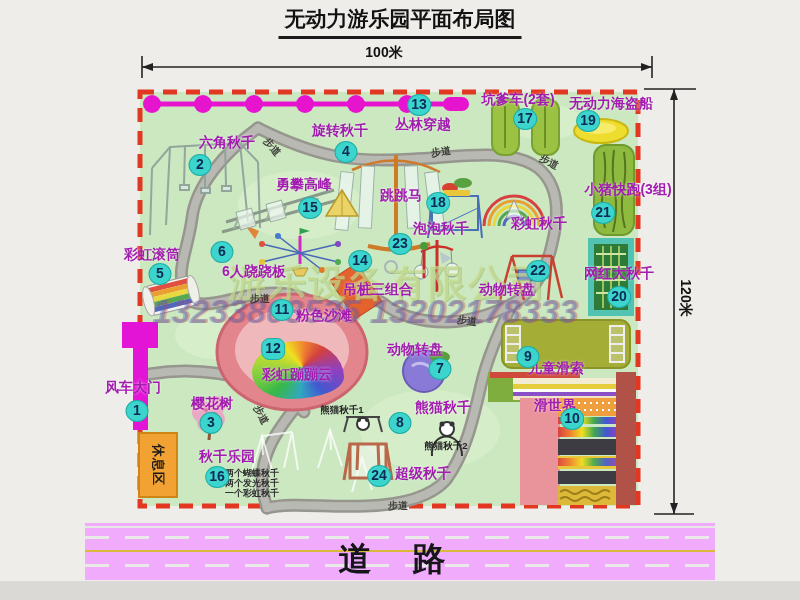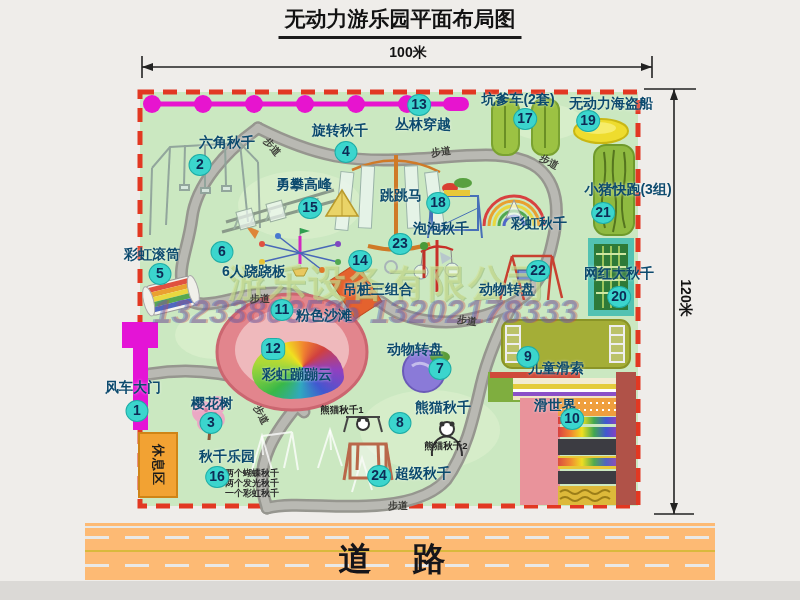--- a/index.html
+++ b/index.html
@@ -8,30 +8,30 @@
     background:#efedea;
     font-family:"Liberation Sans","DejaVu Sans",sans-serif;
   }
   svg { position:absolute; left:0; top:0; z-index:10; }
   .title {
     position:absolute; left:400px; top:22px; transform:translate(-50%,-50%);
     font-size:21px; font-weight:bold; color:#121212; white-space:nowrap;
     padding:0 6px 3px 6px; border-bottom:3px solid #1a1a1a; z-index:40;
   }
   .dim-w {
-    position:absolute; left:408px; top:53px; transform:translate(-50%,-50%);
+    position:absolute; left:384px; top:53px; transform:translate(-50%,-50%);
     font-size:14px; font-weight:bold; color:#111; z-index:40; white-space:nowrap;
   }
   .dim-h {
     position:absolute; left:685px; top:298px; transform:translate(-50%,-50%) rotate(90deg);
     font-size:14px; font-weight:bold; color:#111; z-index:40; white-space:nowrap;
   }
   .map-label {
     position:absolute; transform:translate(-50%,-50%);
-    font-size:14px; font-weight:bold; color:#0c4a6e; white-space:nowrap;
+    font-size:14px; font-weight:bold; color:#a21caf; white-space:nowrap;
     text-shadow:0 0 3px rgba(255,255,255,.65); z-index:30;
   }
   .badge {
     position:absolute; transform:translate(-50%,-50%);
     min-width:23px; height:22px; padding:0 3px; box-sizing:border-box;
     border-radius:50%; background:#3bd5cd; border:1.5px solid #1fada6;
     color:#0d2b55; font-size:14px; font-weight:bold; line-height:19px;
     text-align:center; z-index:31; white-space:nowrap;
   }
   .path-label {
@@ -67,21 +67,21 @@
     letter-spacing:2px; color:rgba(208,226,150,.58); z-index:26; white-space:nowrap;
     text-shadow:1px 1px 0 rgba(130,165,85,.4);
   }
   .wm-phone {
     position:absolute; left:152px; top:292px; font-size:34px; font-weight:bold;
     font-style:italic; color:rgba(82,102,188,.42); z-index:26; white-space:nowrap;
     text-shadow:2px 0 0 rgba(206,72,72,.35);
   }
   .road {
     position:absolute; left:85px; top:523px; width:630px; height:57px;
-    background:#fdba74; z-index:5; overflow:hidden;
+    background:#f0abfc; z-index:5; overflow:hidden;
   }
   .road .edge  { position:absolute; left:0; width:100%; height:2px; background:#e8e8e6; }
   .road .dash  { position:absolute; left:0; width:100%; height:3px;
     background:repeating-linear-gradient(90deg,#e9e9e7 0 24px,transparent 24px 40px); }
   .road .yellow{ position:absolute; left:0; width:100%; height:2px; background:#d9b93c; }
   .road-label {
     position:absolute; left:0; top:14px; width:100%; text-align:center;
     font-size:33px; font-weight:bold; color:#15151a; letter-spacing:16px; z-index:6;
   }
   .below-strip { position:absolute; left:0; top:581px; width:800px; height:19px; background:#dbd9d6; z-index:4; }

